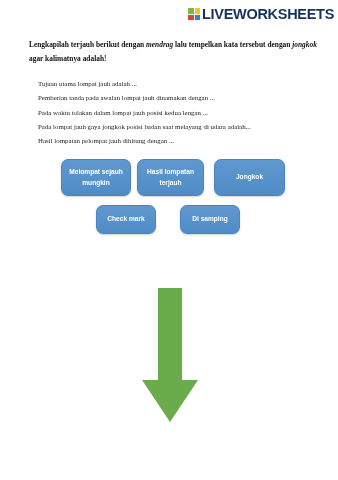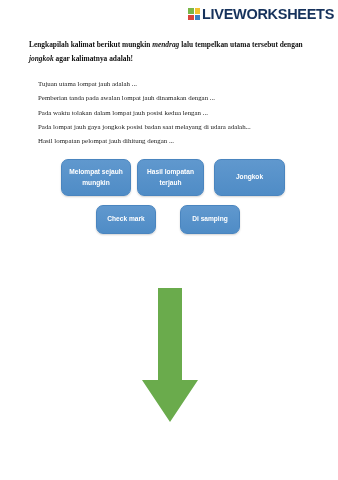--- a/index.html
+++ b/index.html
@@ -122,21 +122,21 @@
   <span class="brand-mark">
     <i style="background: rgb(122, 182, 72);"></i>
     <i style="background: rgb(242, 194, 48);"></i>
     <i style="background: rgb(217, 69, 61);"></i>
     <i style="background: rgb(59, 127, 196);"></i>
   </span>
   <span class="brand-text" style="color: rgb(22, 50, 92);">LIVEWORKSHEETS</span>
 </div>
 
 <div class="instruction">
-  <span>Lengkapilah kalimat berikut mungkin </span><em>mendrag</em><span> lalu tempelkan utama tersebut dengan </span><em>jongkok</em><span> agar kalimatnya adalah!</span>
+  <span>Lengkapilah terjauh berikut dengan </span><em>mendrag</em><span> lalu tempelkan kata tersebut dengan </span><em>jongkok</em><span> agar kalimatnya adalah!</span>
 </div>
 
 <div class="sentences">
     <p>Tujuan utama lompat jauh adalah ...</p>
     <p>Pemberian tanda pada awalan lompat jauh dinamakan dengan ...</p>
     <p>Pada waktu tolakan dalam lompat jauh posisi kedua lengan ...</p>
     <p>Pada lompat jauh gaya jongkok posisi badan saat melayang di udara adalah...</p>
     <p>Hasil lompatan pelompat jauh dihitung dengan ...</p>
   </div>
 

